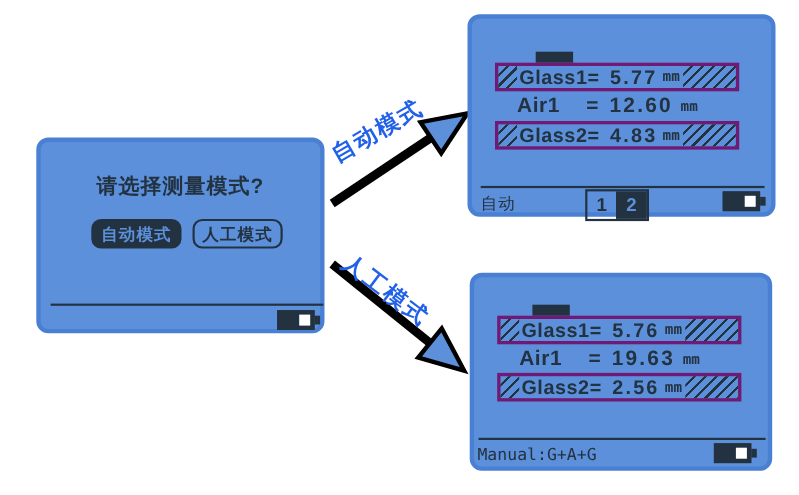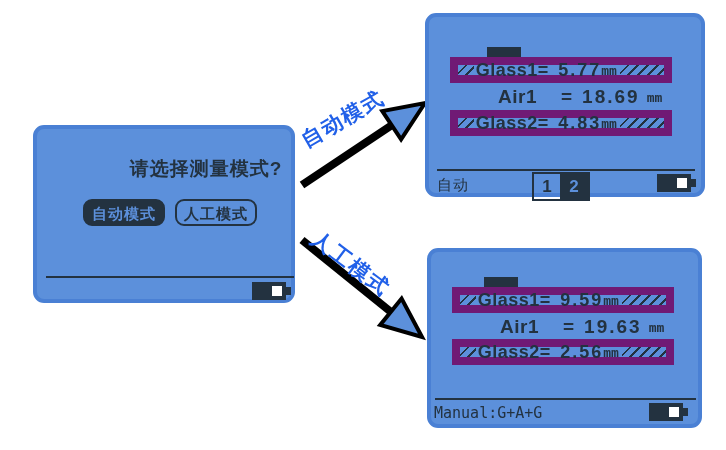--- a/index.html
+++ b/index.html
@@ -8,21 +8,21 @@
     font-family:"Liberation Sans",sans-serif;overflow:hidden;
   }
   .screen{
     position:absolute;background:#5c90db;border:4px solid #4a80d4;
     border-radius:11px;box-sizing:border-box;
   }
   
   #prompt-screen{left:33px;top:125px;width:262px;height:178px;}
   .prompt-title{
     position:absolute;top:27px;left:0;width:100%;text-align:center;
-    font-size:19px;font-weight:bold;color:#233240;letter-spacing:1px;margin-left:42px;
+    font-size:19px;font-weight:bold;color:#233240;letter-spacing:1px;
   }
   .btn-row{position:absolute;top:70px;left:46px;display:flex;gap:10px;}
   .mode-btn{
     font-family:"Liberation Sans",sans-serif;font-size:15px;font-weight:bold;
     border-radius:9px;padding:4px 7px;height:27px;line-height:18px;
     letter-spacing:1px;cursor:pointer;
   }
   .mode-btn.selected{background:#233240;color:#5c90db;border:2px solid #233240;}
   .mode-btn.outline{background:transparent;color:#233240;border:2px solid #233240;}
   .sepline{position:absolute;background:#233240;height:2px;}
@@ -34,40 +34,40 @@
   .bat-empty{position:absolute;left:20px;top:4px;width:10px;height:10px;background:#ffffff;}
   .bat-nub{position:absolute;left:34px;top:5px;width:5px;height:8px;background:#233240;}
   #prompt-battery{left:215px;top:153px;}
   
   #auto-screen{left:425px;top:13px;width:280px;height:184px;}
   #manual-screen{left:427px;top:248px;width:275px;height:180px;}
   .sensor{position:absolute;width:34px;height:10px;background:#233240;}
   #auto-sensor{left:58px;top:30px;}
   #manual-sensor{left:53px;top:25px;}
   .mbox{
-    position:absolute;left:21px;width:222px;height:26px;border:8px solid #701a75;
+    position:absolute;left:21px;width:222px;height:26px;border:3px solid #701a75;
     box-sizing:border-box;display:flex;align-items:stretch;
   }
   .hatch{background:repeating-linear-gradient(135deg,
       rgba(35,50,64,0) 0px,rgba(35,50,64,0) 5px,#233240 5px,#233240 7px);}
   .hl{width:17px;}
   .hr{width:48px;}
   .btext{
     flex:1;display:flex;align-items:center;color:#233240;
     font-size:18px;font-weight:bold;padding-left:2px;
   }
   .lbl{letter-spacing:0.5px;}
   .val{margin-left:10px;letter-spacing:2px;text-align:right;}
   .spacer{flex:1;}
   .unit{font-family:"DejaVu Sans Mono",monospace;font-size:13px;font-weight:bold;margin-right:3px;}
   .mrow{
     position:absolute;left:41px;height:24px;display:flex;align-items:center;
     color:#233240;font-size:19px;font-weight:bold;
   }
-  .air-lbl{width:63px;letter-spacing:0.5px;margin-left:28px;}
+  .air-lbl{width:63px;letter-spacing:0.5px;}
   .air-val{margin-left:10px;letter-spacing:2px;}
   .air-unit{font-family:"DejaVu Sans Mono",monospace;font-size:13px;font-weight:bold;margin-left:7px;}
   #auto-box1{top:40px;} #auto-air{top:68px;} #auto-box2{top:93px;}
   #manual-box1{top:35px;} #manual-air{top:63px;} #manual-box2{top:87px;}
   #auto-sep{left:8px;top:152px;width:258px;}
   #manual-sep{left:4px;top:146px;width:261px;}
   .status-mode{
     position:absolute;color:#233240;font-weight:normal;
   }
   #auto-mode-text{left:8px;top:159px;font-size:15px;letter-spacing:1px;}
@@ -133,21 +133,21 @@
       <span class="val">5.77</span>
       <span class="spacer"></span>
       <span class="unit">mm</span>
     </span>
     <span class="hatch hr"></span>
   </div>
 
   <div class="mrow" id="auto-air">
     <span class="air-lbl">Air1</span>
     <span>=</span>
-    <span class="air-val">18.69</span>
+    <span class="air-val">12.60</span>
     <span class="air-unit">mm</span>
   </div>
 
   <div class="mbox" id="auto-box2">
     <span class="hatch hl"></span>
     <span class="btext">
       <span class="lbl">Glass2</span>
         <span>=</span>
       <span class="val">4.83</span>
       <span class="spacer"></span>
@@ -170,21 +170,21 @@
 </div>
 
 <div class="screen" id="manual-screen">
   <div class="sensor" id="manual-sensor"></div>
 
   <div class="mbox" id="manual-box1">
     <span class="hatch hl"></span>
     <span class="btext">
       <span class="lbl">Glass1</span>
         <span>=</span>
-      <span class="val">9.59</span>
+      <span class="val">5.76</span>
       <span class="spacer"></span>
       <span class="unit">mm</span>
     </span>
     <span class="hatch hr"></span>
   </div>
 
   <div class="mrow" id="manual-air">
     <span class="air-lbl">Air1</span>
     <span>=</span>
     <span class="air-val">19.63</span>

